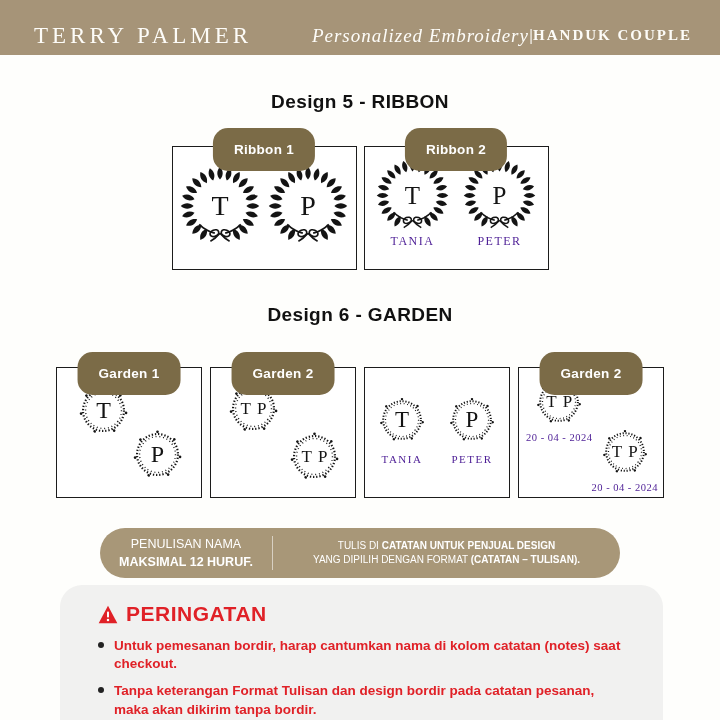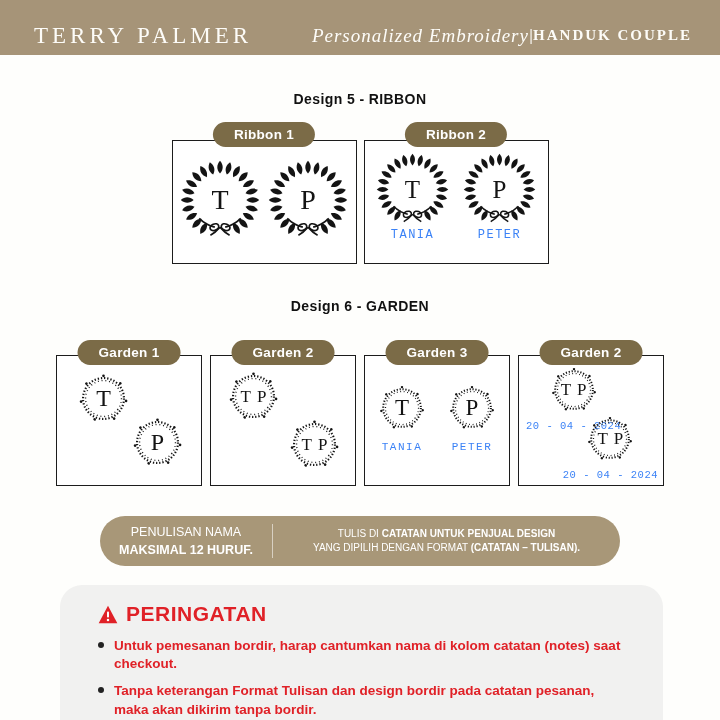--- a/index.html
+++ b/index.html
@@ -38,21 +38,21 @@
   .product {
     font-family: "Liberation Serif", serif;
     font-weight: 700;
     font-size: 15px;
     letter-spacing: 2px;
   }
 
   
   .section-title {
     text-align: center;
-    font-size: 14px;
+    font-size: 19px;
     font-weight: 800;
     color: #111;
     letter-spacing: .4px;
   }
   .title-5 { margin-top: 36px; }
   .title-6 { margin-top: 34px; }
 
   
   .row { display: flex; justify-content: center; }
   .ribbon-row { margin-top: 33px; gap: 7px; }
@@ -68,42 +68,42 @@
 
   .pill {
     position: absolute;
     left: 50%;
     transform: translateX(-50%);
     background: #7b6b47;
     color: #fff;
     font-weight: 700;
     font-size: 13.5px;
     letter-spacing: .3px;
-    padding: 5px 21px;
+    padding: 14px 21px;
     border-radius: 15px;
     white-space: nowrap;
     z-index: 2;
   }
   .ribbon-card .pill { top: -19px; }
   .garden-card .pill { top: -16px; }
 
   
   .wreath { position: relative; flex: 0 0 auto; }
   .wreath svg { width: 100%; height: 100%; display: block; }
   .mono {
     position: absolute; inset: 0;
     display: flex; align-items: center; justify-content: center;
     font-family: "Liberation Serif", serif;
     color: #141414;
     word-spacing: 2px;
   }
   .unit { display: flex; flex-direction: column; align-items: center; }
   .caption {
-    font-family: Liberation Mono, monospace;
-    color: #3b82f6;
+    font-family: Liberation Serif, serif;
+    color: #4c1d95;
     letter-spacing: 1.5px;
     white-space: nowrap;
   }
   .name-cap { font-size: 12px; margin-top: 2px; }
   .date-cap { font-size: 10.5px; letter-spacing: .5px; margin-top: 1px; }
 
   .ribbon-pair { display: flex; justify-content: center; align-items: flex-start; gap: 8px; padding-top: 19px; }
   .rib1 .wreath { width: 80px; height: 80px; }
   .rib1 .mono { font-size: 28px; }
   .rib2 .ribbon-pair { padding-top: 12px; gap: 14px; }
@@ -332,21 +332,20 @@
       <div class="wreath">
         <svg viewBox="0 0 100 100">
             <use href="#wr-gar"></use>
           </svg>
         <span class="mono mono-pair">T P</span>
       </div>
     </div>
   </div>
 
   <div class="design-card garden-card">
-    <div class="pill">Garden 3</div>
     <div class="g3-pair">
       <div class="unit">
         <div class="wreath">
           <svg viewBox="0 0 100 100">
               <use href="#wr-gar"></use>
             </svg>
           <span class="mono">T</span>
         </div>
         <div class="caption name-cap">TANIA</div>
       </div>

